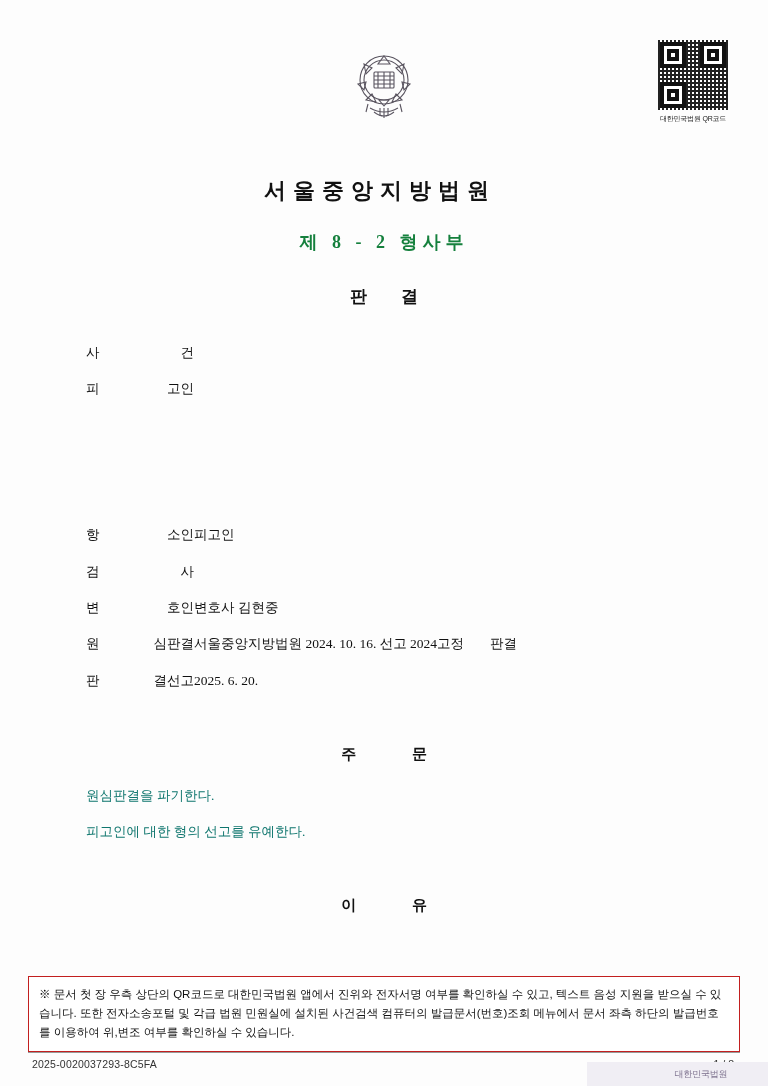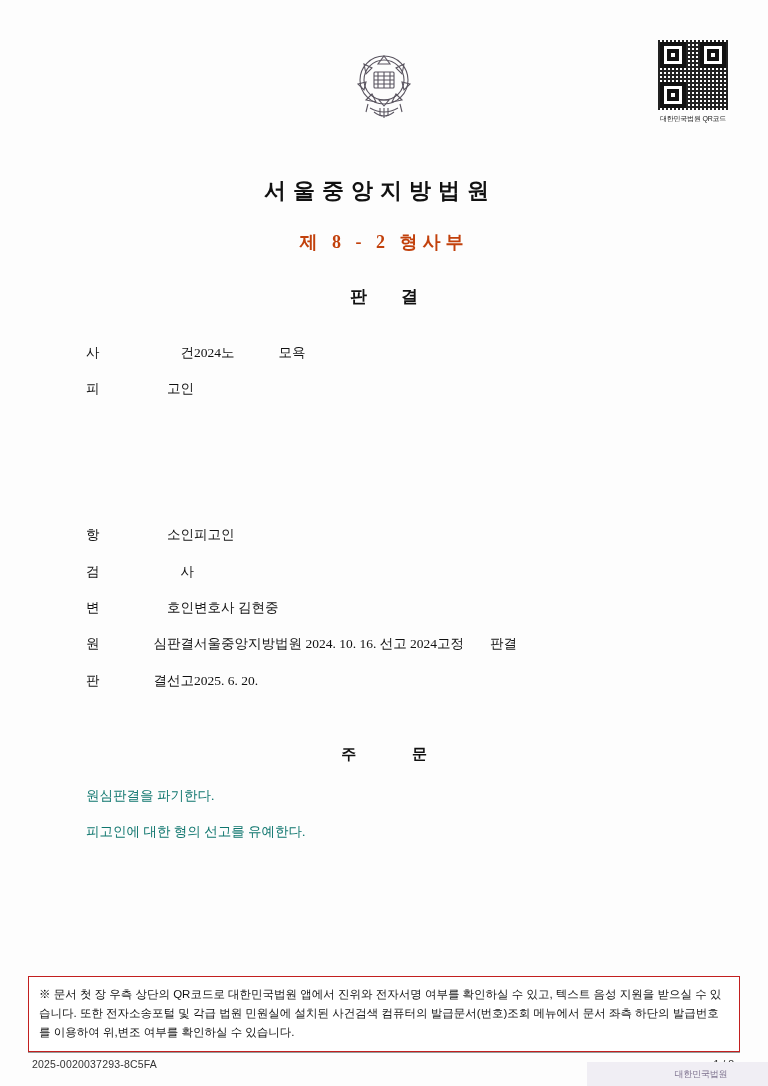--- a/index.html
+++ b/index.html
@@ -93,21 +93,21 @@
     color: #111;
   }
   .division {
     position: absolute;
     left: 0; right: 0;
     top: 230px;
     text-align: center;
     font-size: 18px;
     font-weight: 700;
     letter-spacing: 5px;
-    color: #c2410c;
+    color: #15803d;
   }
   .doc-type {
     position: absolute;
     left: 0; right: 0;
     top: 285px;
     text-align: center;
     font-size: 17px;
     font-weight: 700;
     letter-spacing: 34px;
     text-indent: 34px;
@@ -267,23 +267,20 @@
 
   <div class="court-name">서울중앙지방법원</div>
   <div class="division">제 8 - 2 형사부</div>
   <div class="doc-type">판결</div>
 
   <div class="field-row" id="row-case">
     <div class="field-label">
       <span>사</span>
       <span>건</span>
     </div>
-    <div class="field-value">
-      <span>2024노</span><span class="gap"></span><span>모욕</span>
-    </div>
   </div>
 
   <div class="field-row" id="row-defendant">
     <div class="field-label">
       <span>피</span>
       <span>고인</span>
     </div>
     <div class="field-value"></div>
   </div>
 
@@ -326,20 +323,21 @@
       <span>판</span>
       <span>결선고</span>
     </div>
     <div class="field-value">2025. 6. 20.</div>
   </div>
 
   <div class="section-title" id="title-order">주 문</div>
   <div class="body-line" id="order-line-1">원심판결을 파기한다.</div>
   <div class="body-line" id="order-line-2">피고인에 대한 형의 선고를 유예한다.</div>
 
+  <div class="section-title" id="title-reason">이 유</div>
 
   <div class="notice">※ 문서 첫 장 우측 상단의 QR코드로 대한민국법원 앱에서 진위와 전자서명 여부를 확인하실 수 있고, 텍스트 음성 지원을 받으실 수 있습니다. 또한 전자소송포털 및 각급 법원 민원실에 설치된 사건검색 컴퓨터의 발급문서(번호)조회 메뉴에서 문서 좌측 하단의 발급번호를 이용하여 위,변조 여부를 확인하실 수 있습니다.</div>
 
   <div class="footer-rule"></div>
   <div class="doc-serial">2025-0020037293-8C5FA</div>
   <div class="page-number">1 / 8</div>
   <div class="watermark-bar">
     <span>대한민국법원</span>
   </div>
 

